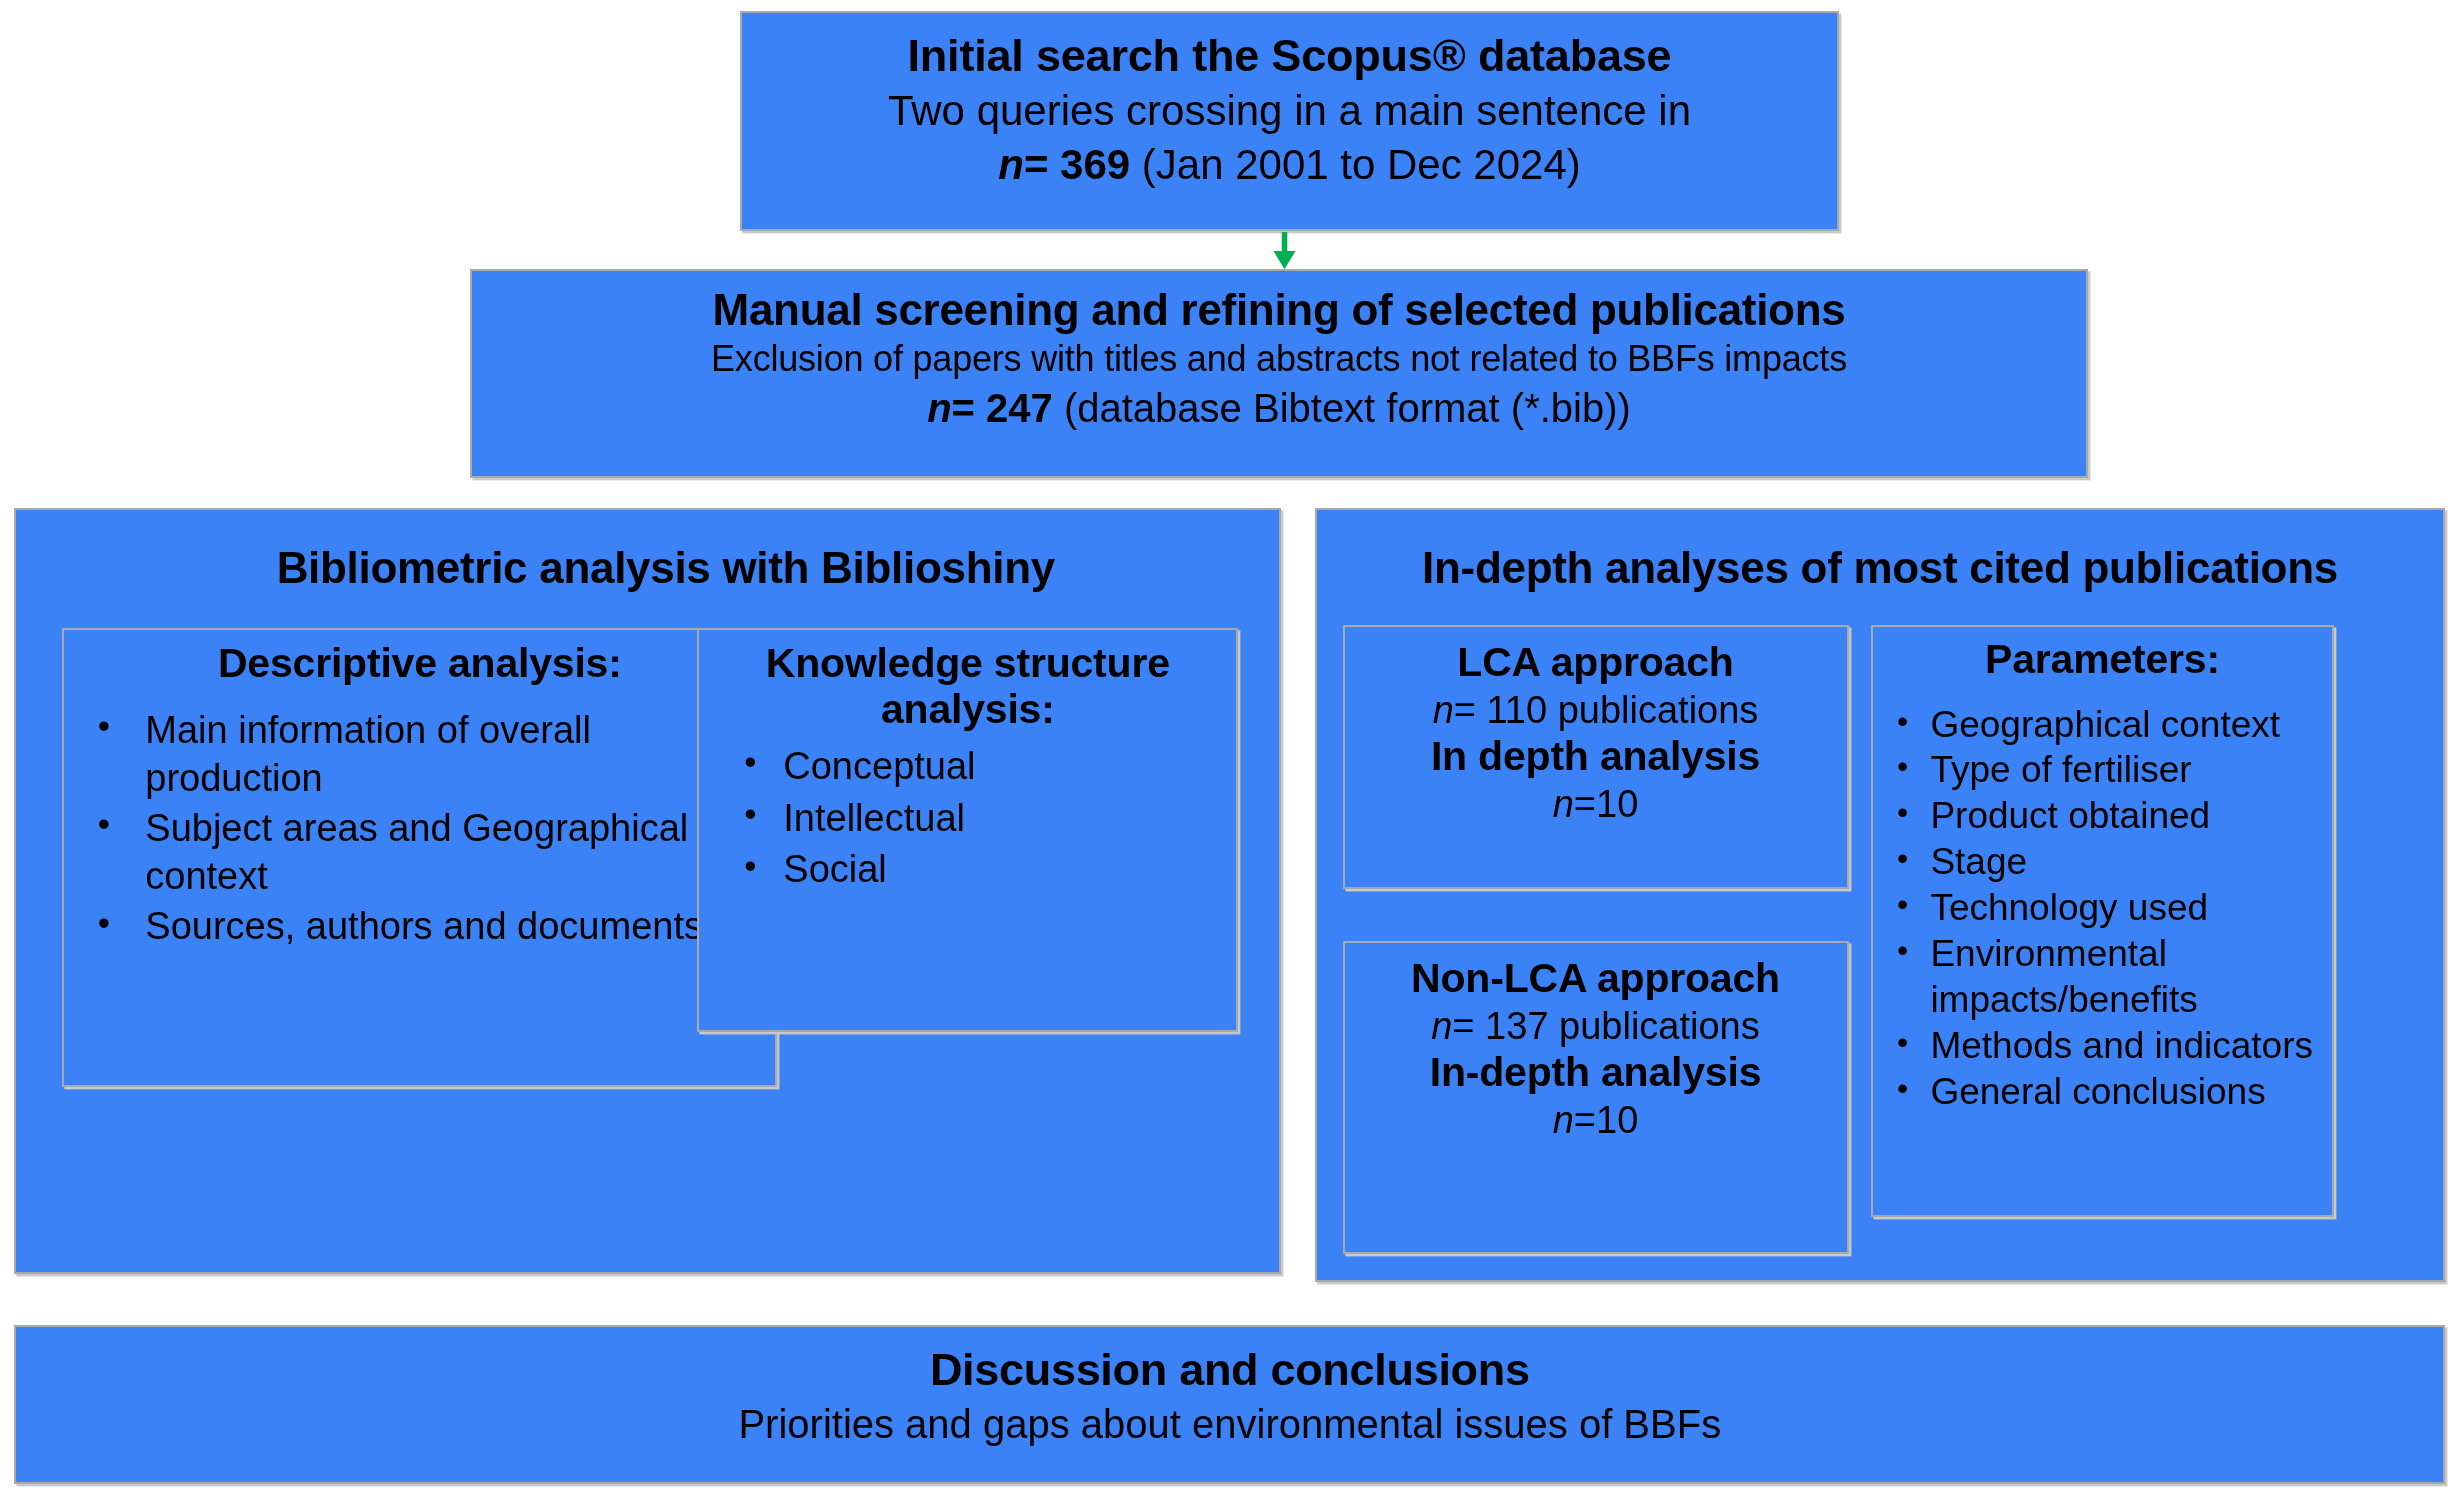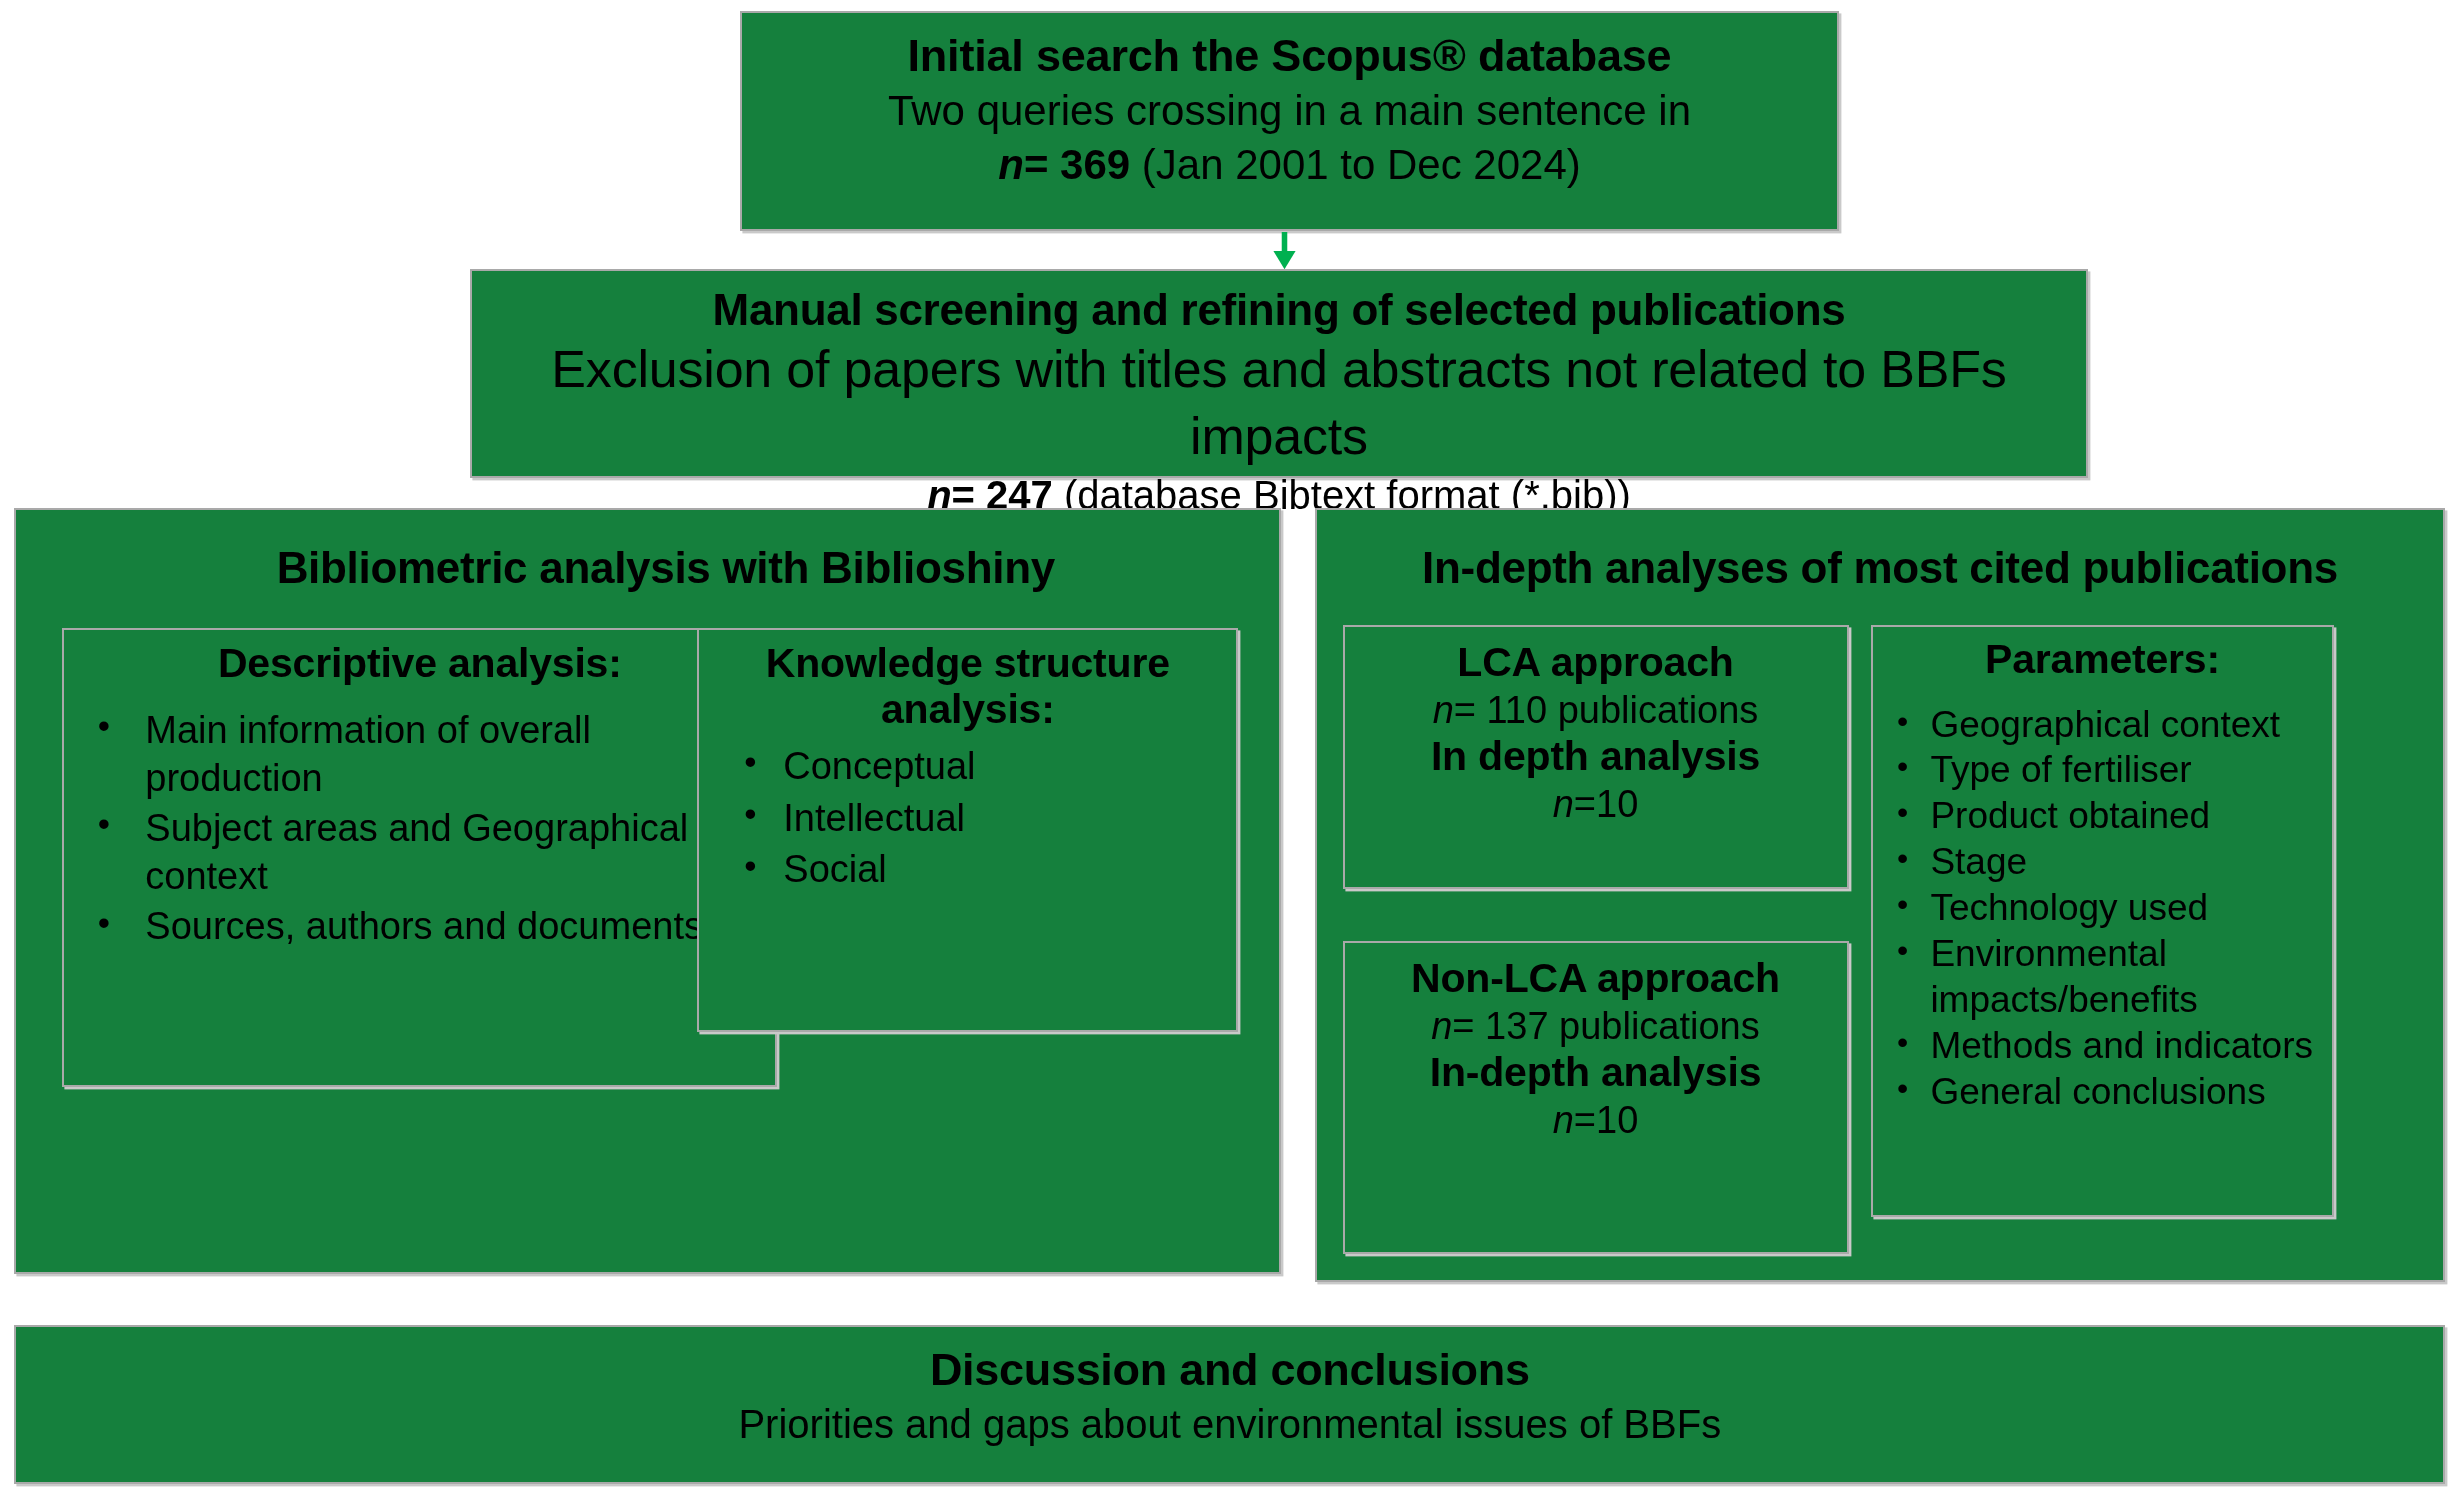--- a/index.html
+++ b/index.html
@@ -7,39 +7,39 @@
     width:2462px;height:1500px;
     background:#ffffff;
     font-family:"Liberation Sans", sans-serif;
     color:#000000;
     position:relative;
     overflow:hidden;
   }
   .box{
     position:absolute;
     box-sizing:border-box;
-    background:#15803d;
+    background:#3b82f6;
     border:2.4px solid #a9a9a9;
     box-shadow:2.4px 2.4px 0 0 #c9c9c9;
   }
   .ctr{ text-align:center; }
   .bold{ font-weight:bold; }
   .ital{ font-style:italic; }
   .ln{ display:block; }
 
   
   #box-initial-search{ left:740px; top:11px; width:1099px; height:220px; padding:16px 19px 0 19px; }
   #box-initial-search .t1{ font-size:45px; font-weight:bold; line-height:1.22; letter-spacing:-0.2px;}
   #box-initial-search .t2{ font-size:42px; line-height:1.30; }
   #box-initial-search .t3{ font-size:42px; line-height:1.30; }
 
   
   #box-manual-screening{ left:470px; top:269px; width:1618px; height:209px; padding:12.7px 19px 0 19px; }
   #box-manual-screening .t1{ font-size:44px; font-weight:bold; line-height:1.20; letter-spacing:-0.3px;}
-  #box-manual-screening .t2{ font-size:52px; line-height:1.28; letter-spacing:-0.2px;}
+  #box-manual-screening .t2{ font-size:36px; line-height:1.28; letter-spacing:-0.2px;}
   #box-manual-screening .t3{ font-size:40px; line-height:1.28; }
 
   
   #arrow-down{
     position:absolute; left:1266px; top:232px; width:37px; height:38px;
   }
 
   
   #panel-bibliometric{ left:14.3px; top:508px; width:1267px; height:766px; }
   #panel-bibliometric .panel-title{

